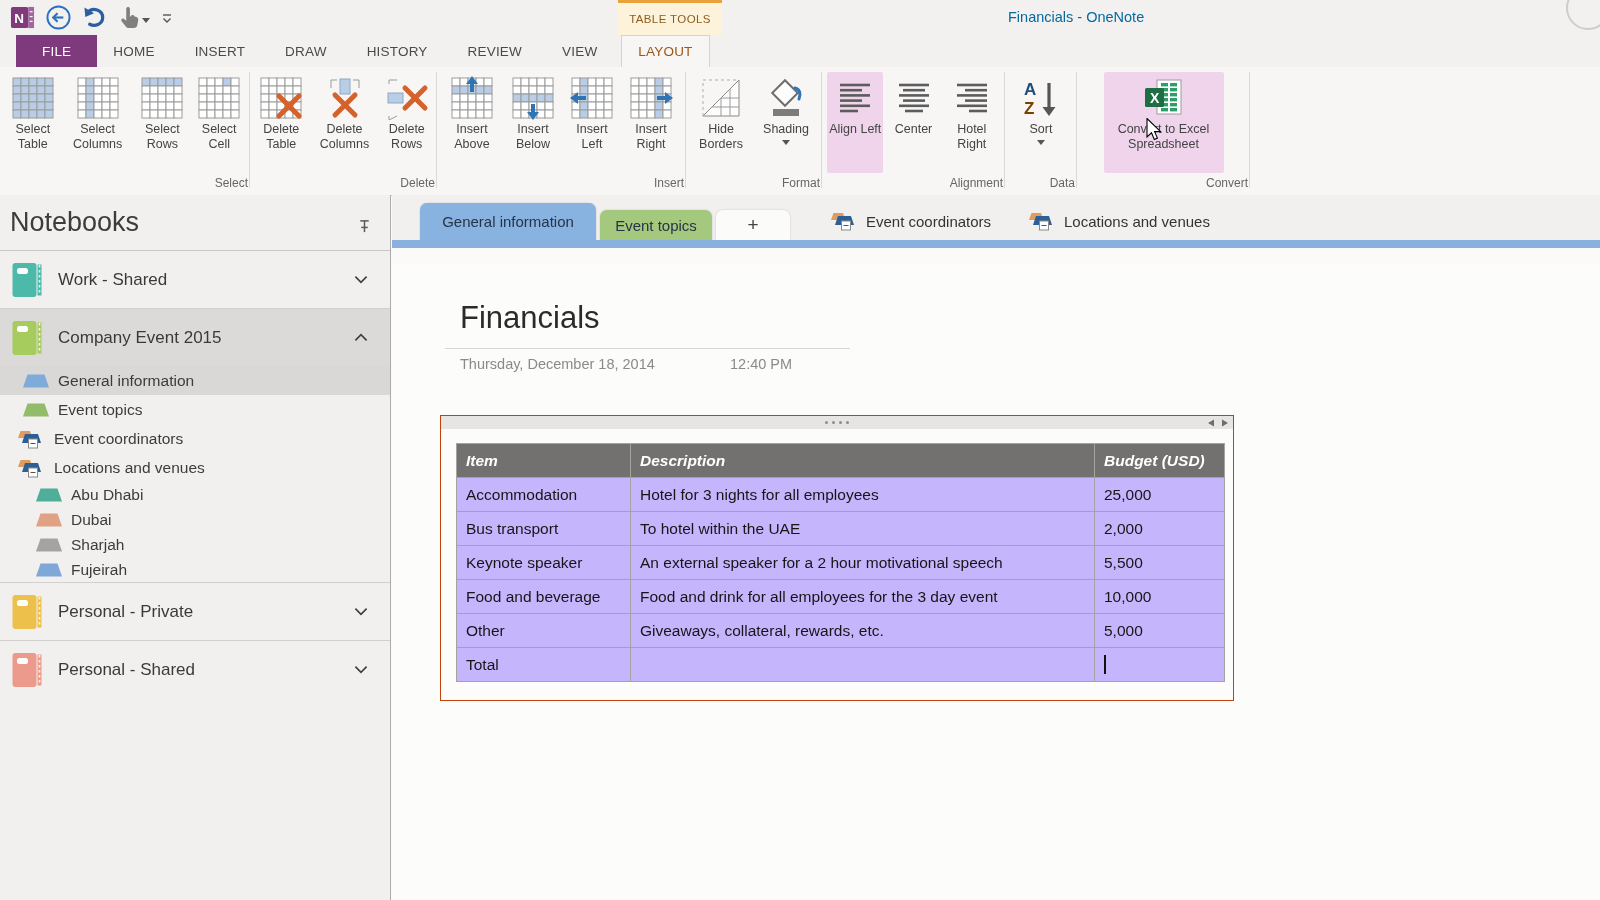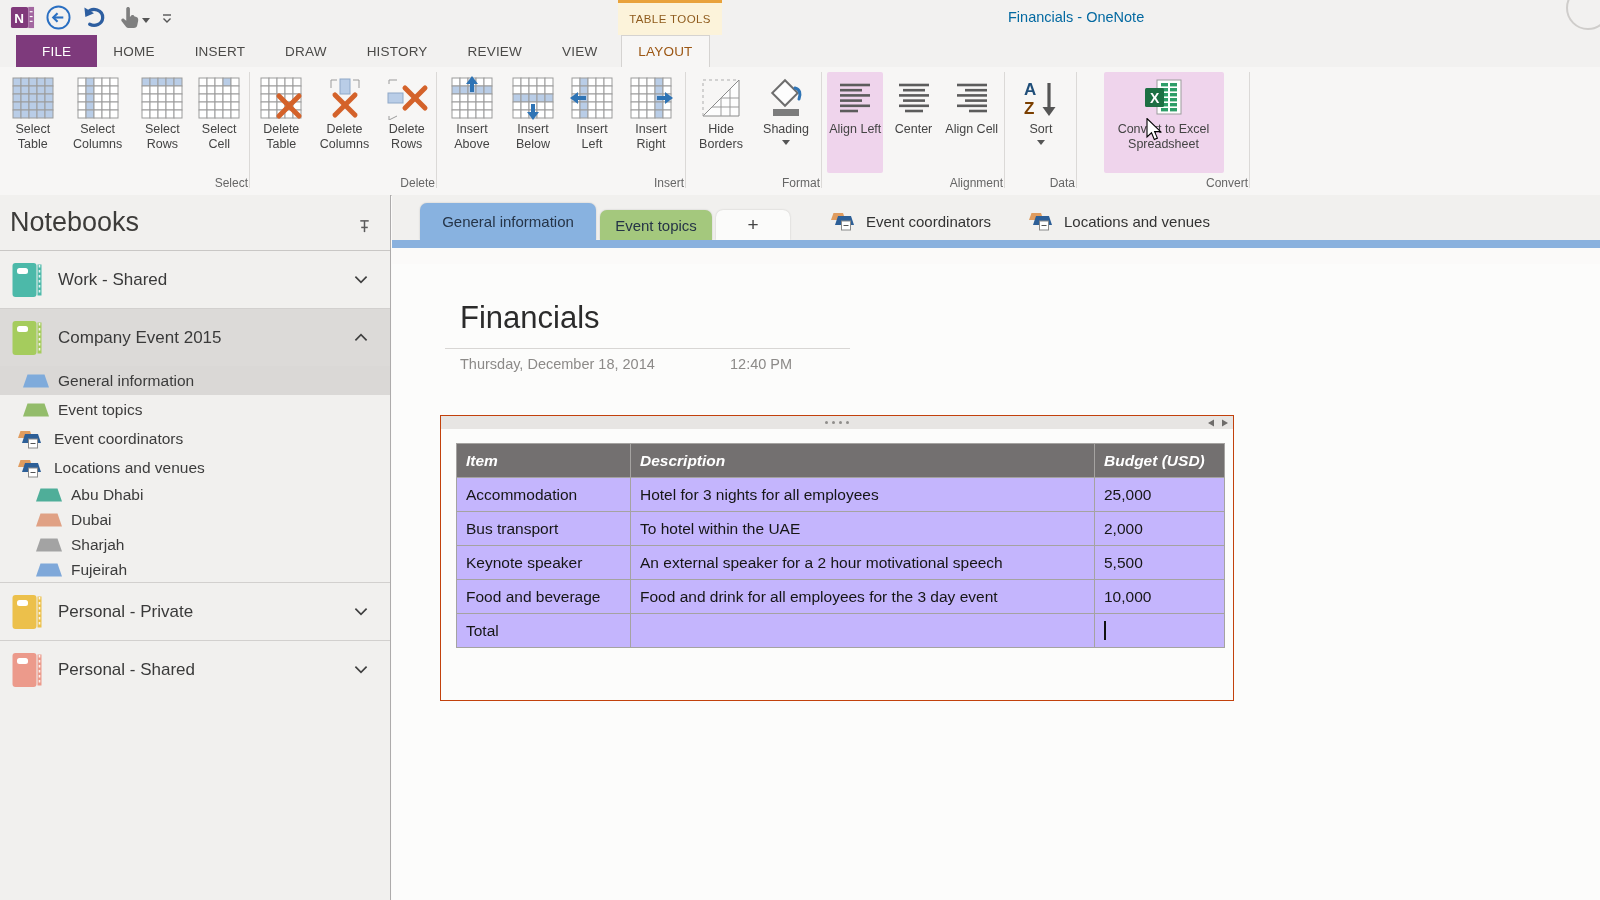--- a/index.html
+++ b/index.html
@@ -535,21 +535,21 @@
         </div>
         <div class="rbtn" style="width: 56px;">
           <span class="icon"><svg viewBox="0 0 44 44" width="44" height="44" xmlns="http://www.w3.org/2000/svg">
               <line x1="7" y1="9" x2="37" y2="9" stroke="#5c5c5c" stroke-width="2.6"></line>
               <line x1="15" y1="14.2" x2="37" y2="14.2" stroke="#5c5c5c" stroke-width="2.6"></line>
               <line x1="7" y1="19.4" x2="37" y2="19.4" stroke="#5c5c5c" stroke-width="2.6"></line>
               <line x1="15" y1="24.6" x2="37" y2="24.6" stroke="#5c5c5c" stroke-width="2.6"></line>
               <line x1="7" y1="29.8" x2="37" y2="29.8" stroke="#5c5c5c" stroke-width="2.6"></line>
               <line x1="19" y1="35" x2="37" y2="35" stroke="#5c5c5c" stroke-width="2.6"></line>
             </svg></span>
-          <span class="lbl">Align Cell</span>
+          <span class="lbl">Hotel Right</span>
         </div>
       </div>
       <div class="gname">Alignment</div>
     </div>
     <div class="gsep" style="left: 1004px;"></div>
     <div class="rgroup" style="left: 1007px; width: 68px;">
       <div class="btnrow">
         <div class="rbtn" style="width: 50px;">
           <span class="icon"><svg viewBox="0 0 44 44" width="44" height="44" xmlns="http://www.w3.org/2000/svg">
               <text x="5" y="19" font-size="17" font-weight="bold" fill="#1f4e79" font-family="Liberation Sans,sans-serif">A</text>
@@ -780,20 +780,25 @@
             <td>Keynote speaker</td>
             <td>An external speaker for a 2 hour motivational speech</td>
             <td>5,500</td>
           </tr>
           <tr>
             <td>Food and beverage</td>
             <td>Food and drink for all employees for the 3 day event</td>
             <td>10,000</td>
           </tr>
           <tr>
+            <td>Other</td>
+            <td>Giveaways, collateral, rewards, etc.</td>
+            <td>5,000</td>
+          </tr>
+          <tr>
             <td>Total</td>
             <td></td>
             <td><span class="caret"></span></td>
           </tr>
         </tbody>
     </table>
   </div>
 </div>
 
 <div class="abs" id="mousecursor"><svg viewBox="0 0 16 24" width="16" height="24" xmlns="http://www.w3.org/2000/svg">

